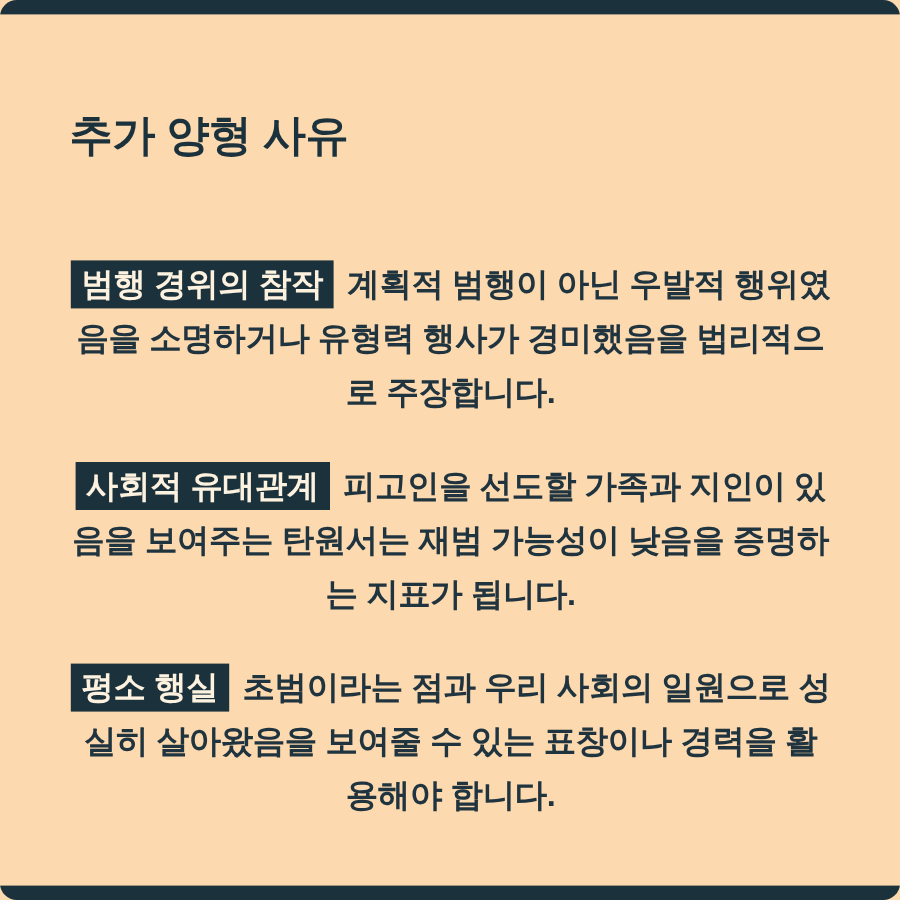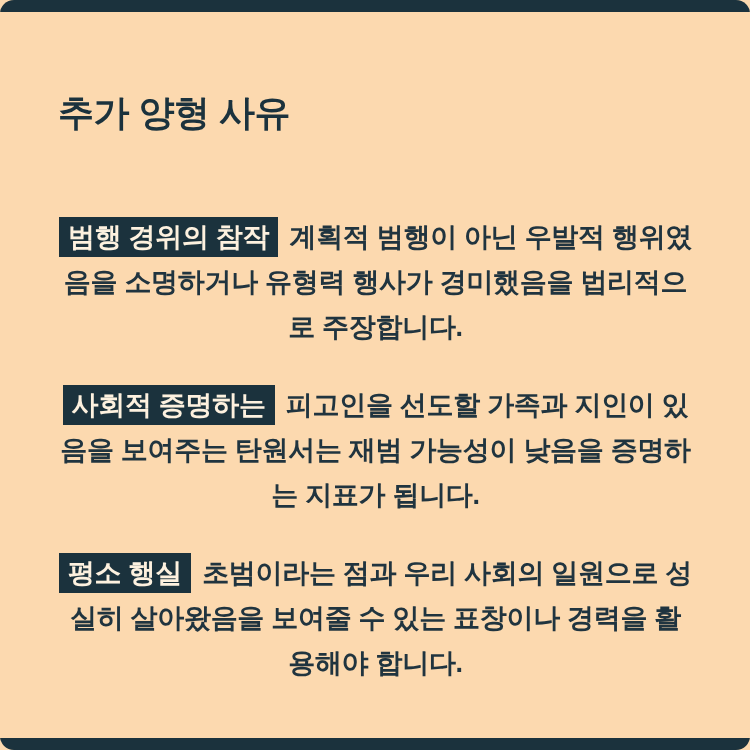--- a/index.html
+++ b/index.html
@@ -77,21 +77,21 @@
     <h1 class="page-title">추가 양형 사유</h1>
 
     <div class="sections">
 
       <p class="section">
         <span class="badge">범행 경위의 참작</span>
         <span>계획적 범행이 아닌 우발적 행위였음을 소명하거나 유형력 행사가 경미했음을 법리적으로 주장합니다.</span>
       </p>
 
       <p class="section">
-        <span class="badge">사회적 증명하는</span>
+        <span class="badge">사회적 유대관계</span>
         <span>피고인을 선도할 가족과 지인이 있음을 보여주는 탄원서는 재범 가능성이 낮음을 증명하는 지표가 됩니다.</span>
       </p>
 
 
       <p class="section">
         <span class="badge">평소 행실</span>
         <span>초범이라는 점과 우리 사회의 일원으로 성실히 살아왔음을 보여줄 수 있는 표창이나 경력을 활용해야 합니다.</span>
       </p>
 
     </div>

